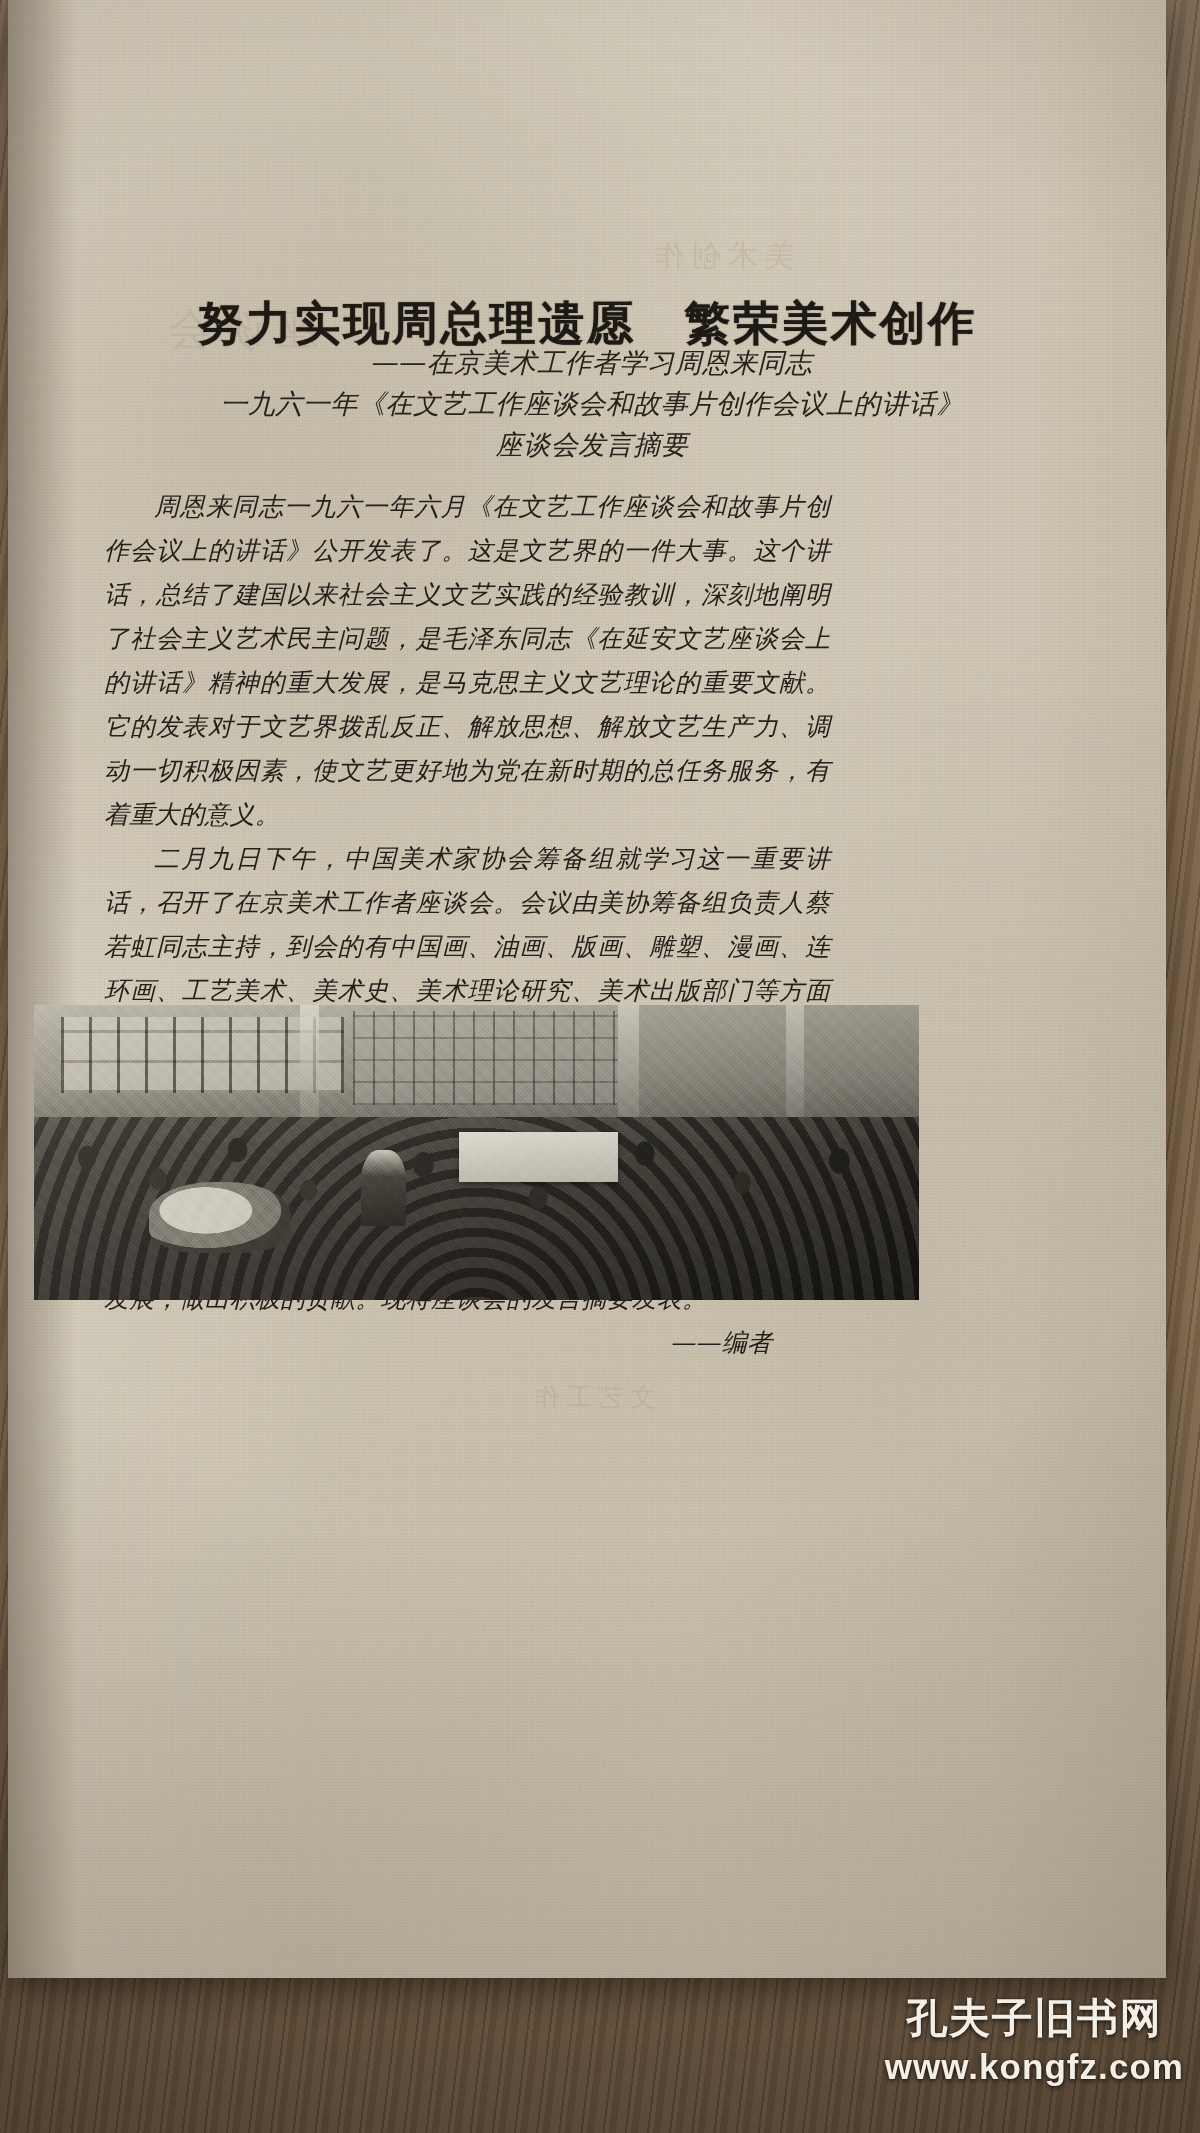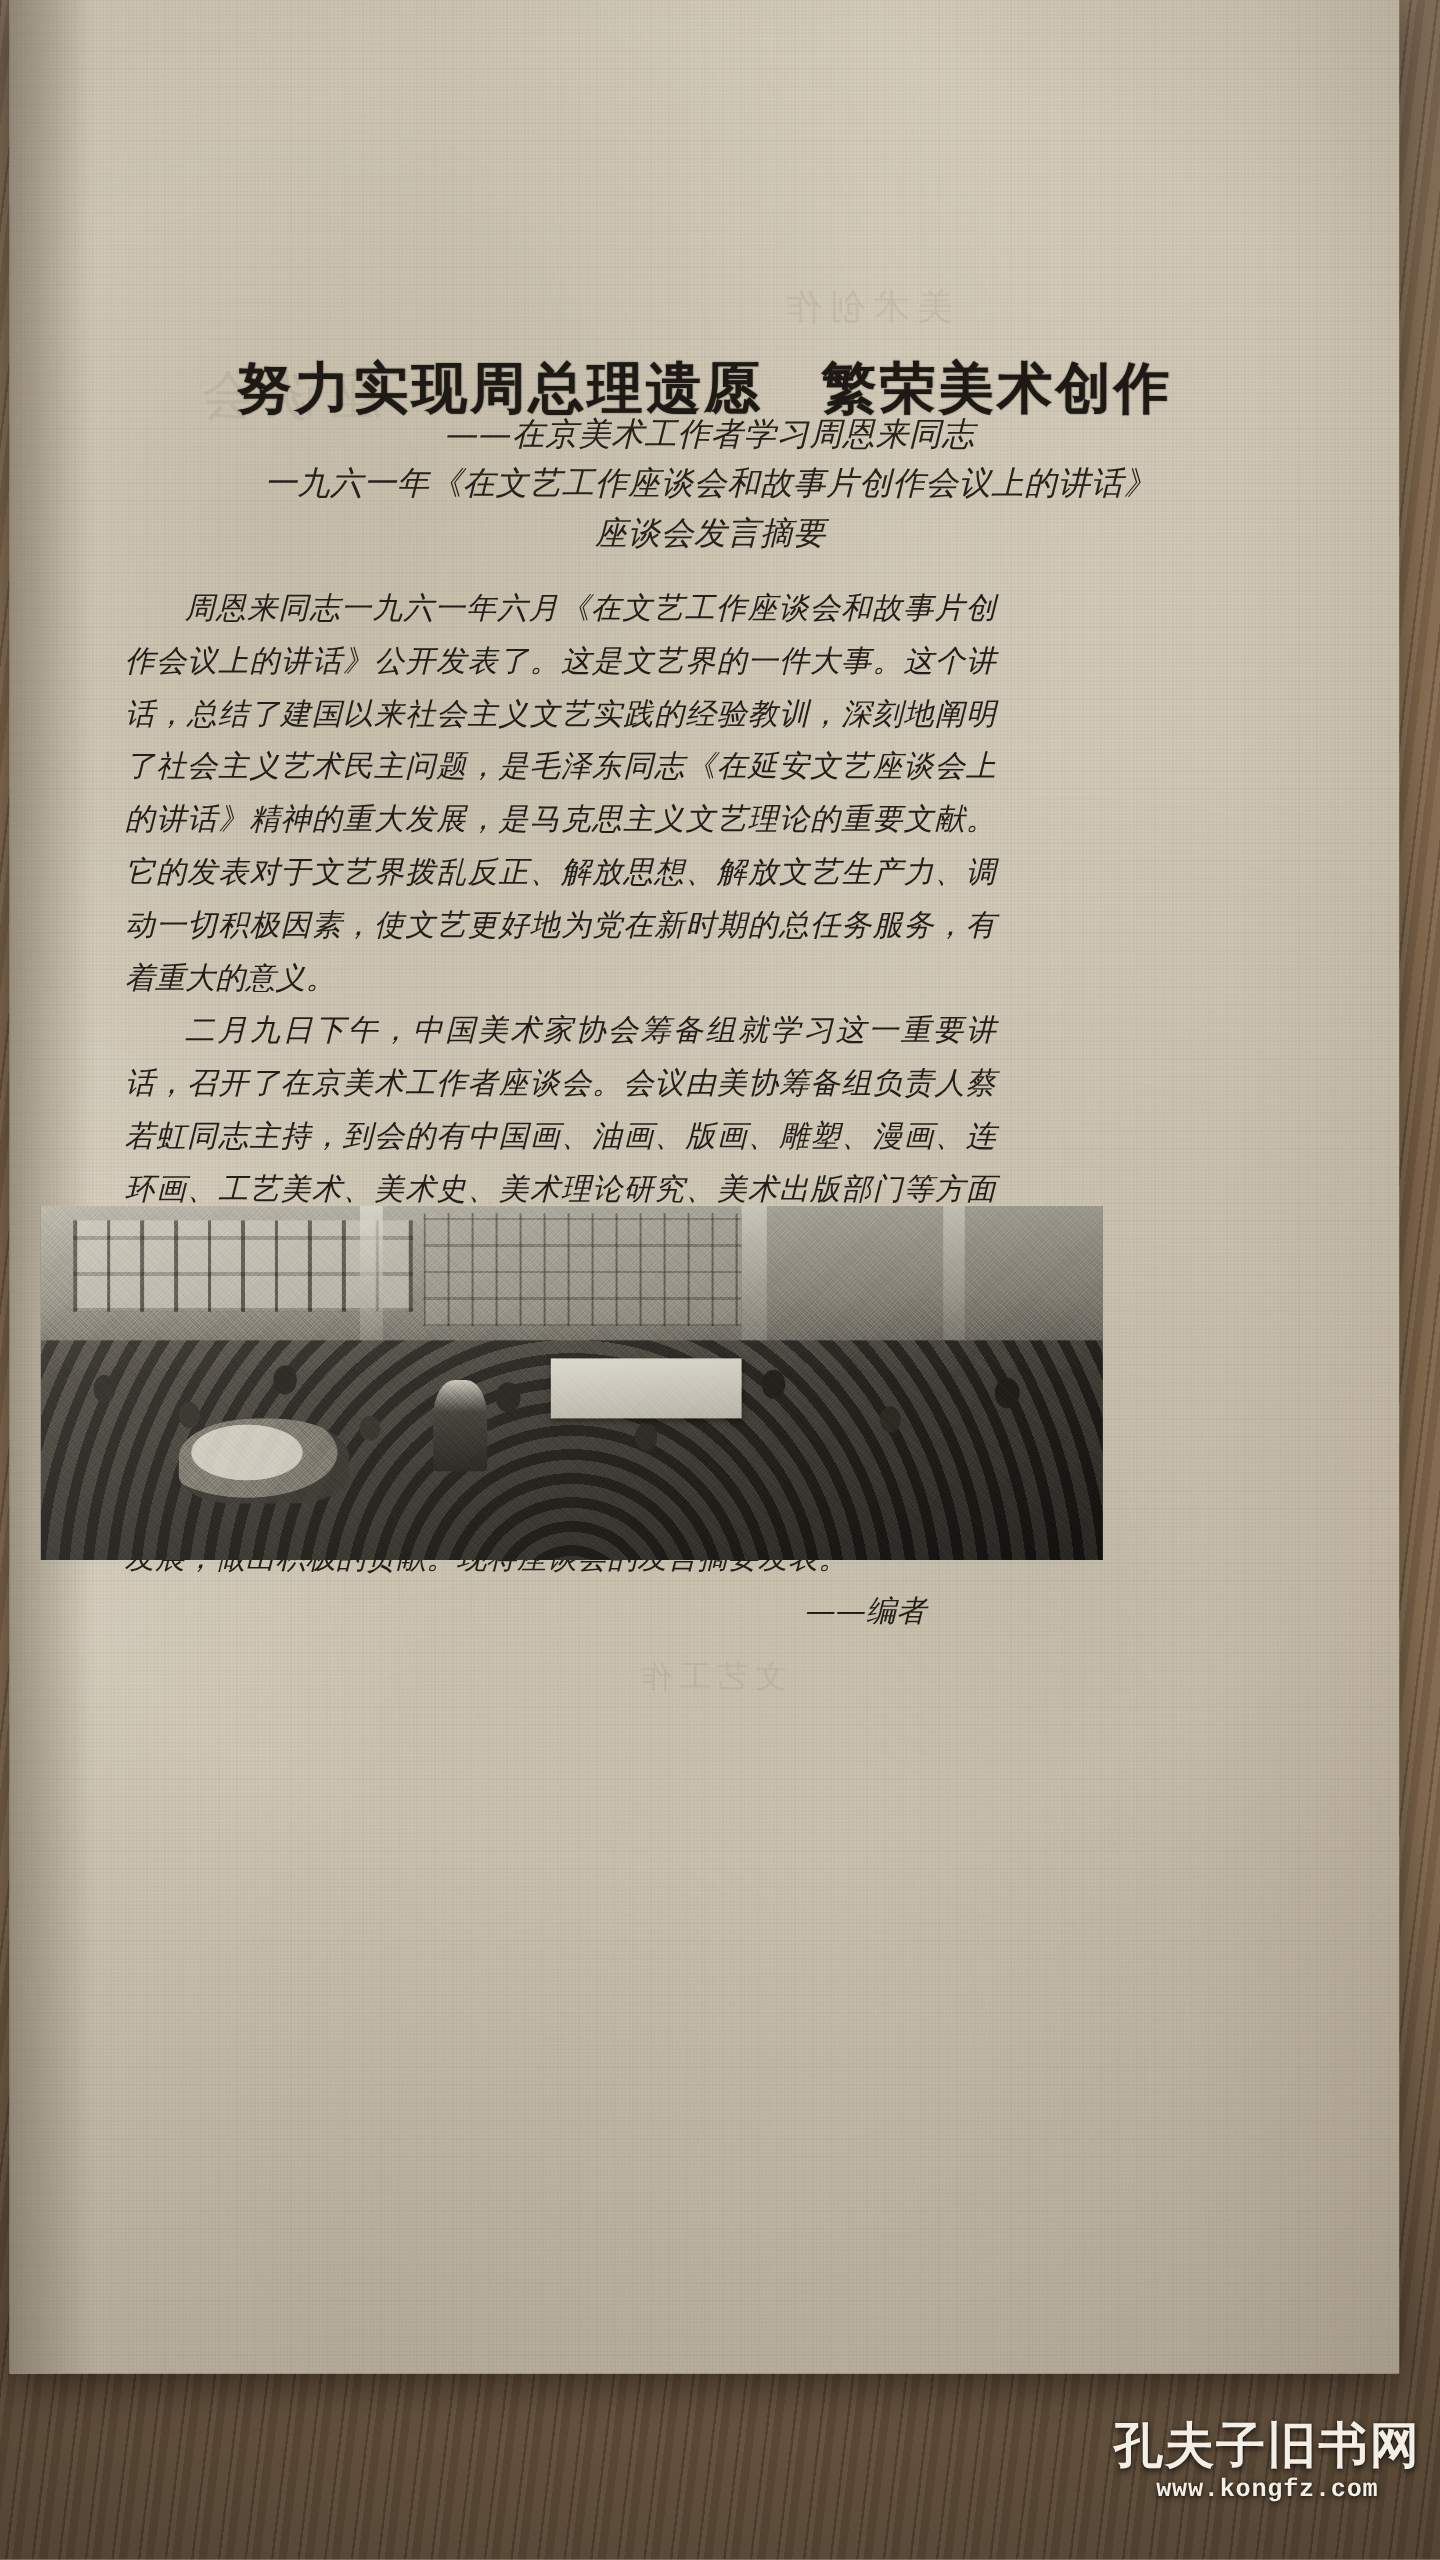--- a/index.html
+++ b/index.html
@@ -177,26 +177,26 @@
   }
 
   
   .watermark{
     position:absolute;right:16px;bottom:46px;
     text-align:center;color:#f3efe6;
     text-shadow:0 2px 5px rgba(0,0,0,.65),0 0 2px rgba(0,0,0,.5);
     user-select:none;
   }
   .wm-cn{
-    font-family:Liberation Serif, serif;
+    font-family:Liberation Mono, monospace;
     font-weight:700;font-size:41px;letter-spacing:.04em;line-height:1.05;
   }
   .wm-url{
-    font-family:Liberation Mono, monospace;
-    font-weight:700;font-size:21px;letter-spacing:.03em;margin-top:4px;
+    font-family:Liberation Sans, sans-serif;
+    font-weight:700;font-size:35px;letter-spacing:.03em;margin-top:4px;
   }
 </style>
 </head>
 <body>
 
 <div id="shot">
 
   <div class="desk"></div>
   <div class="desk-shadow"></div>
 

